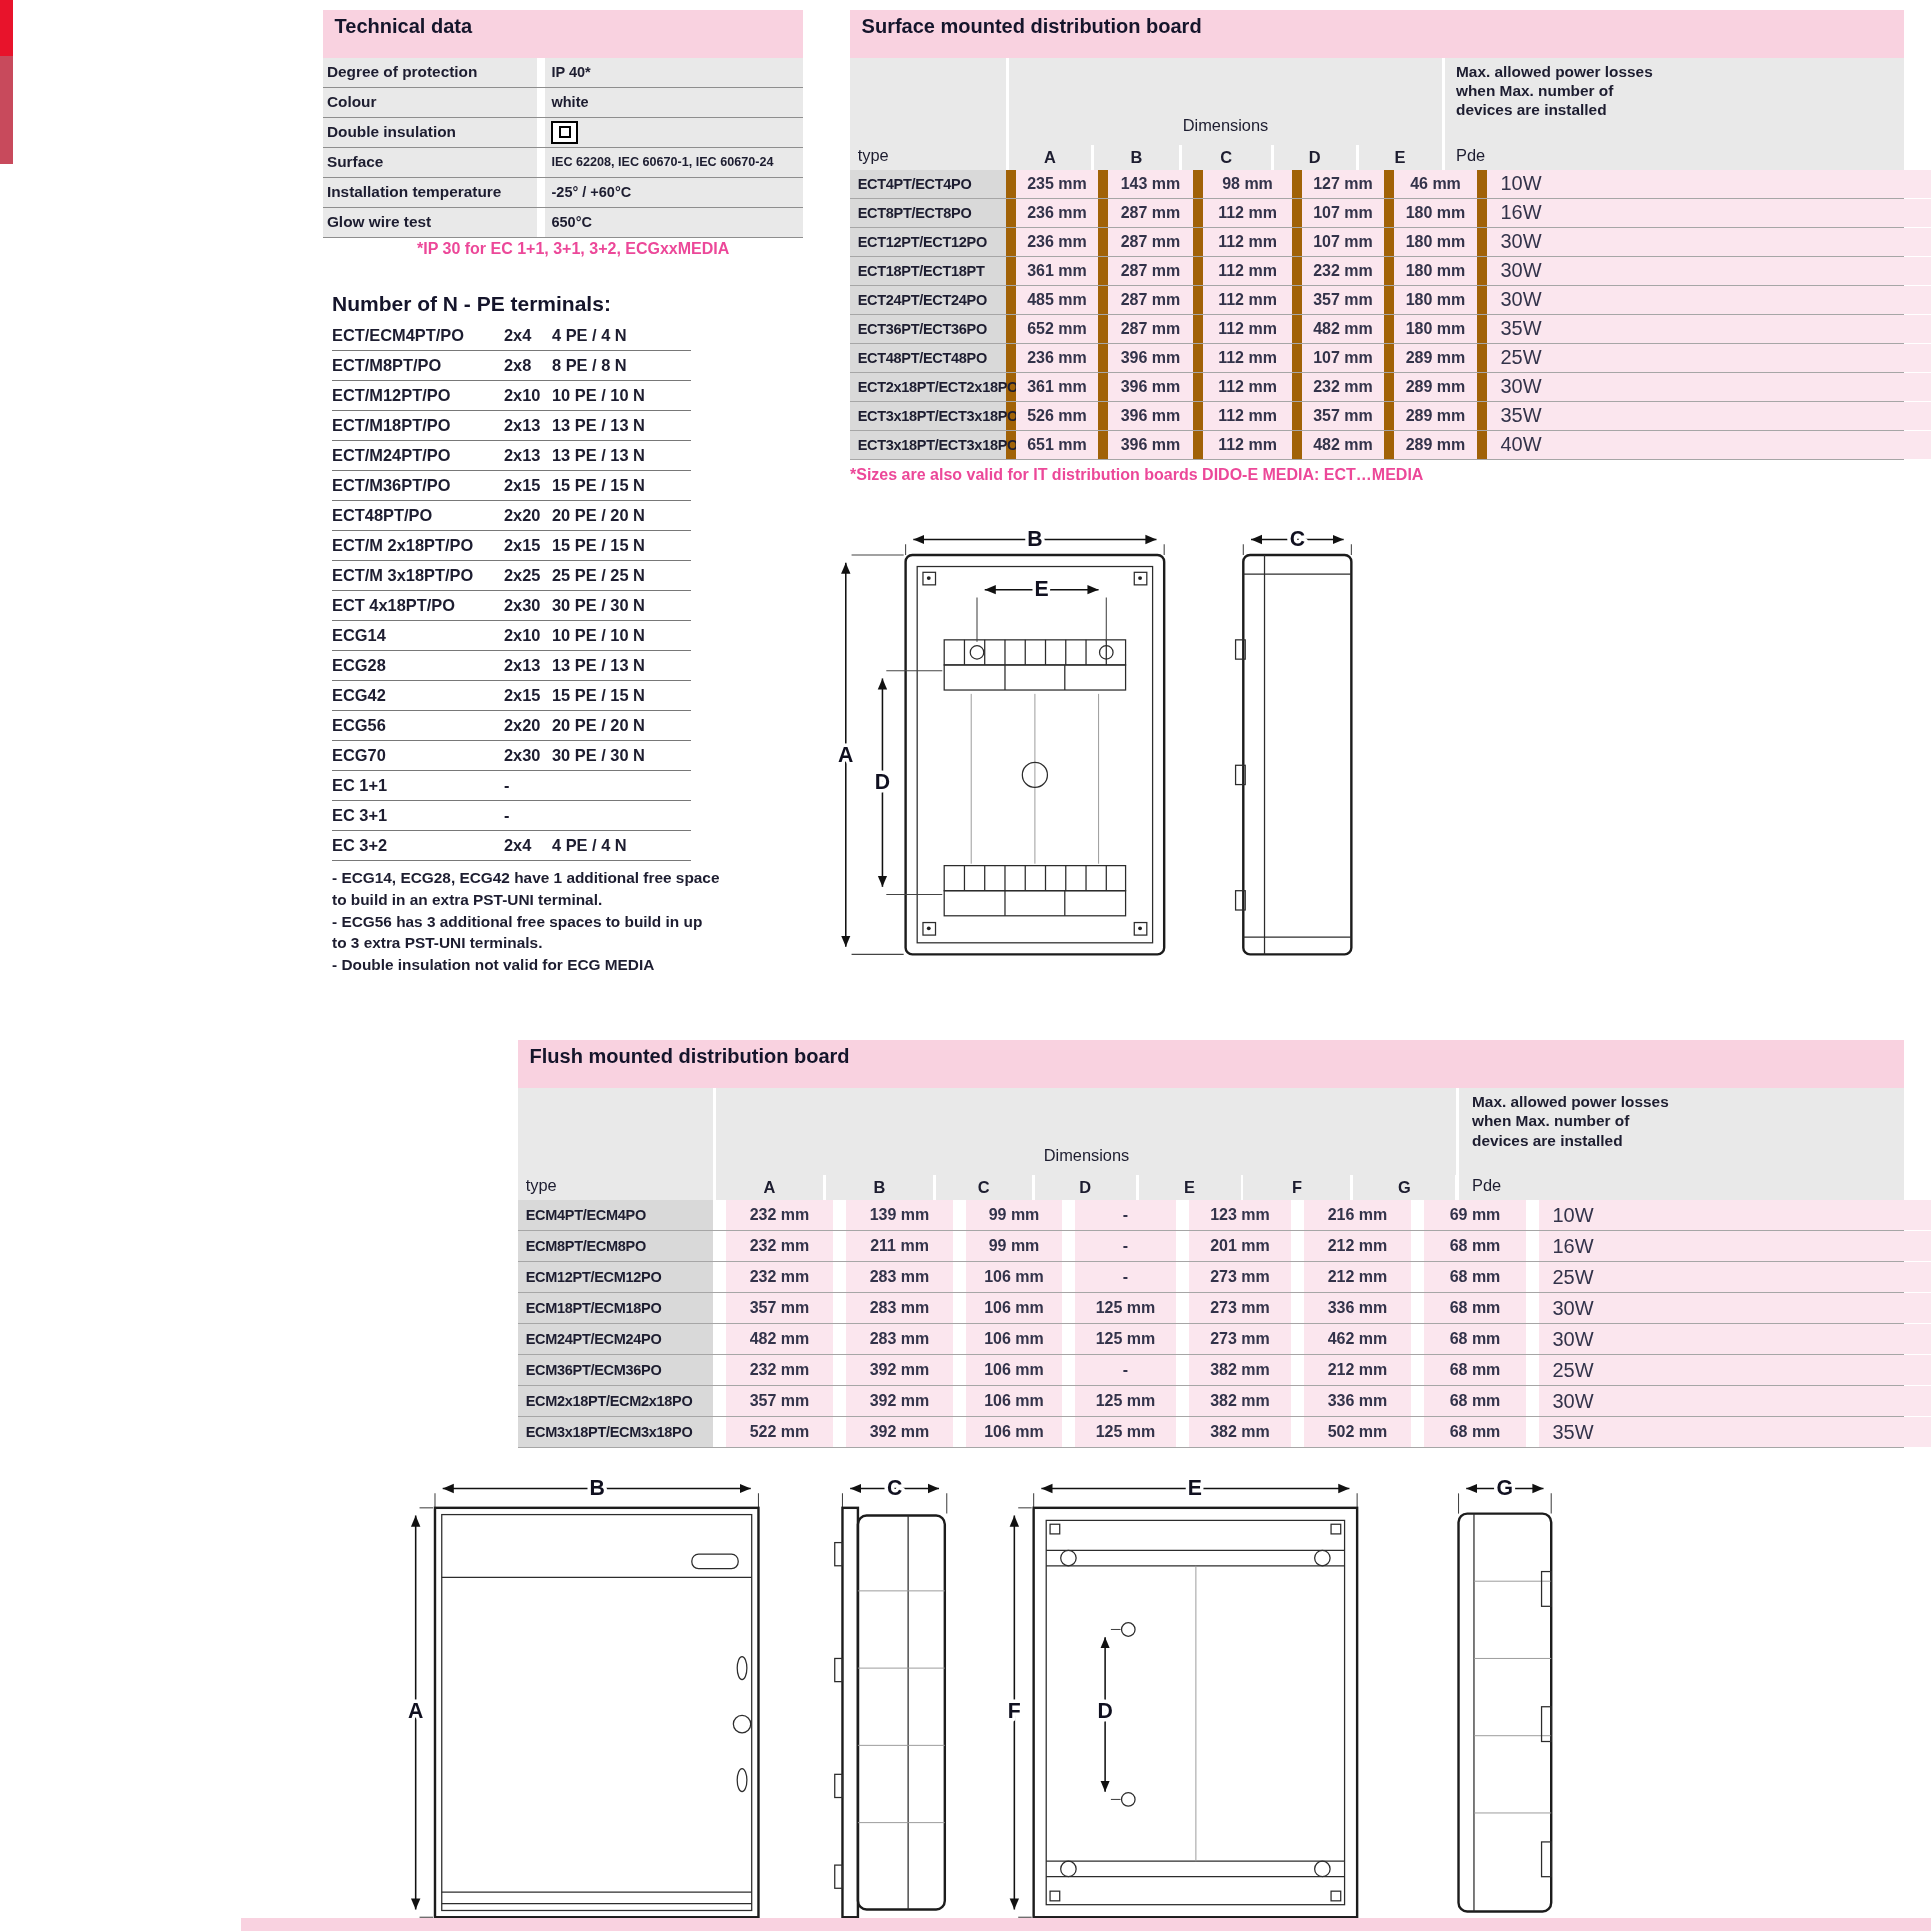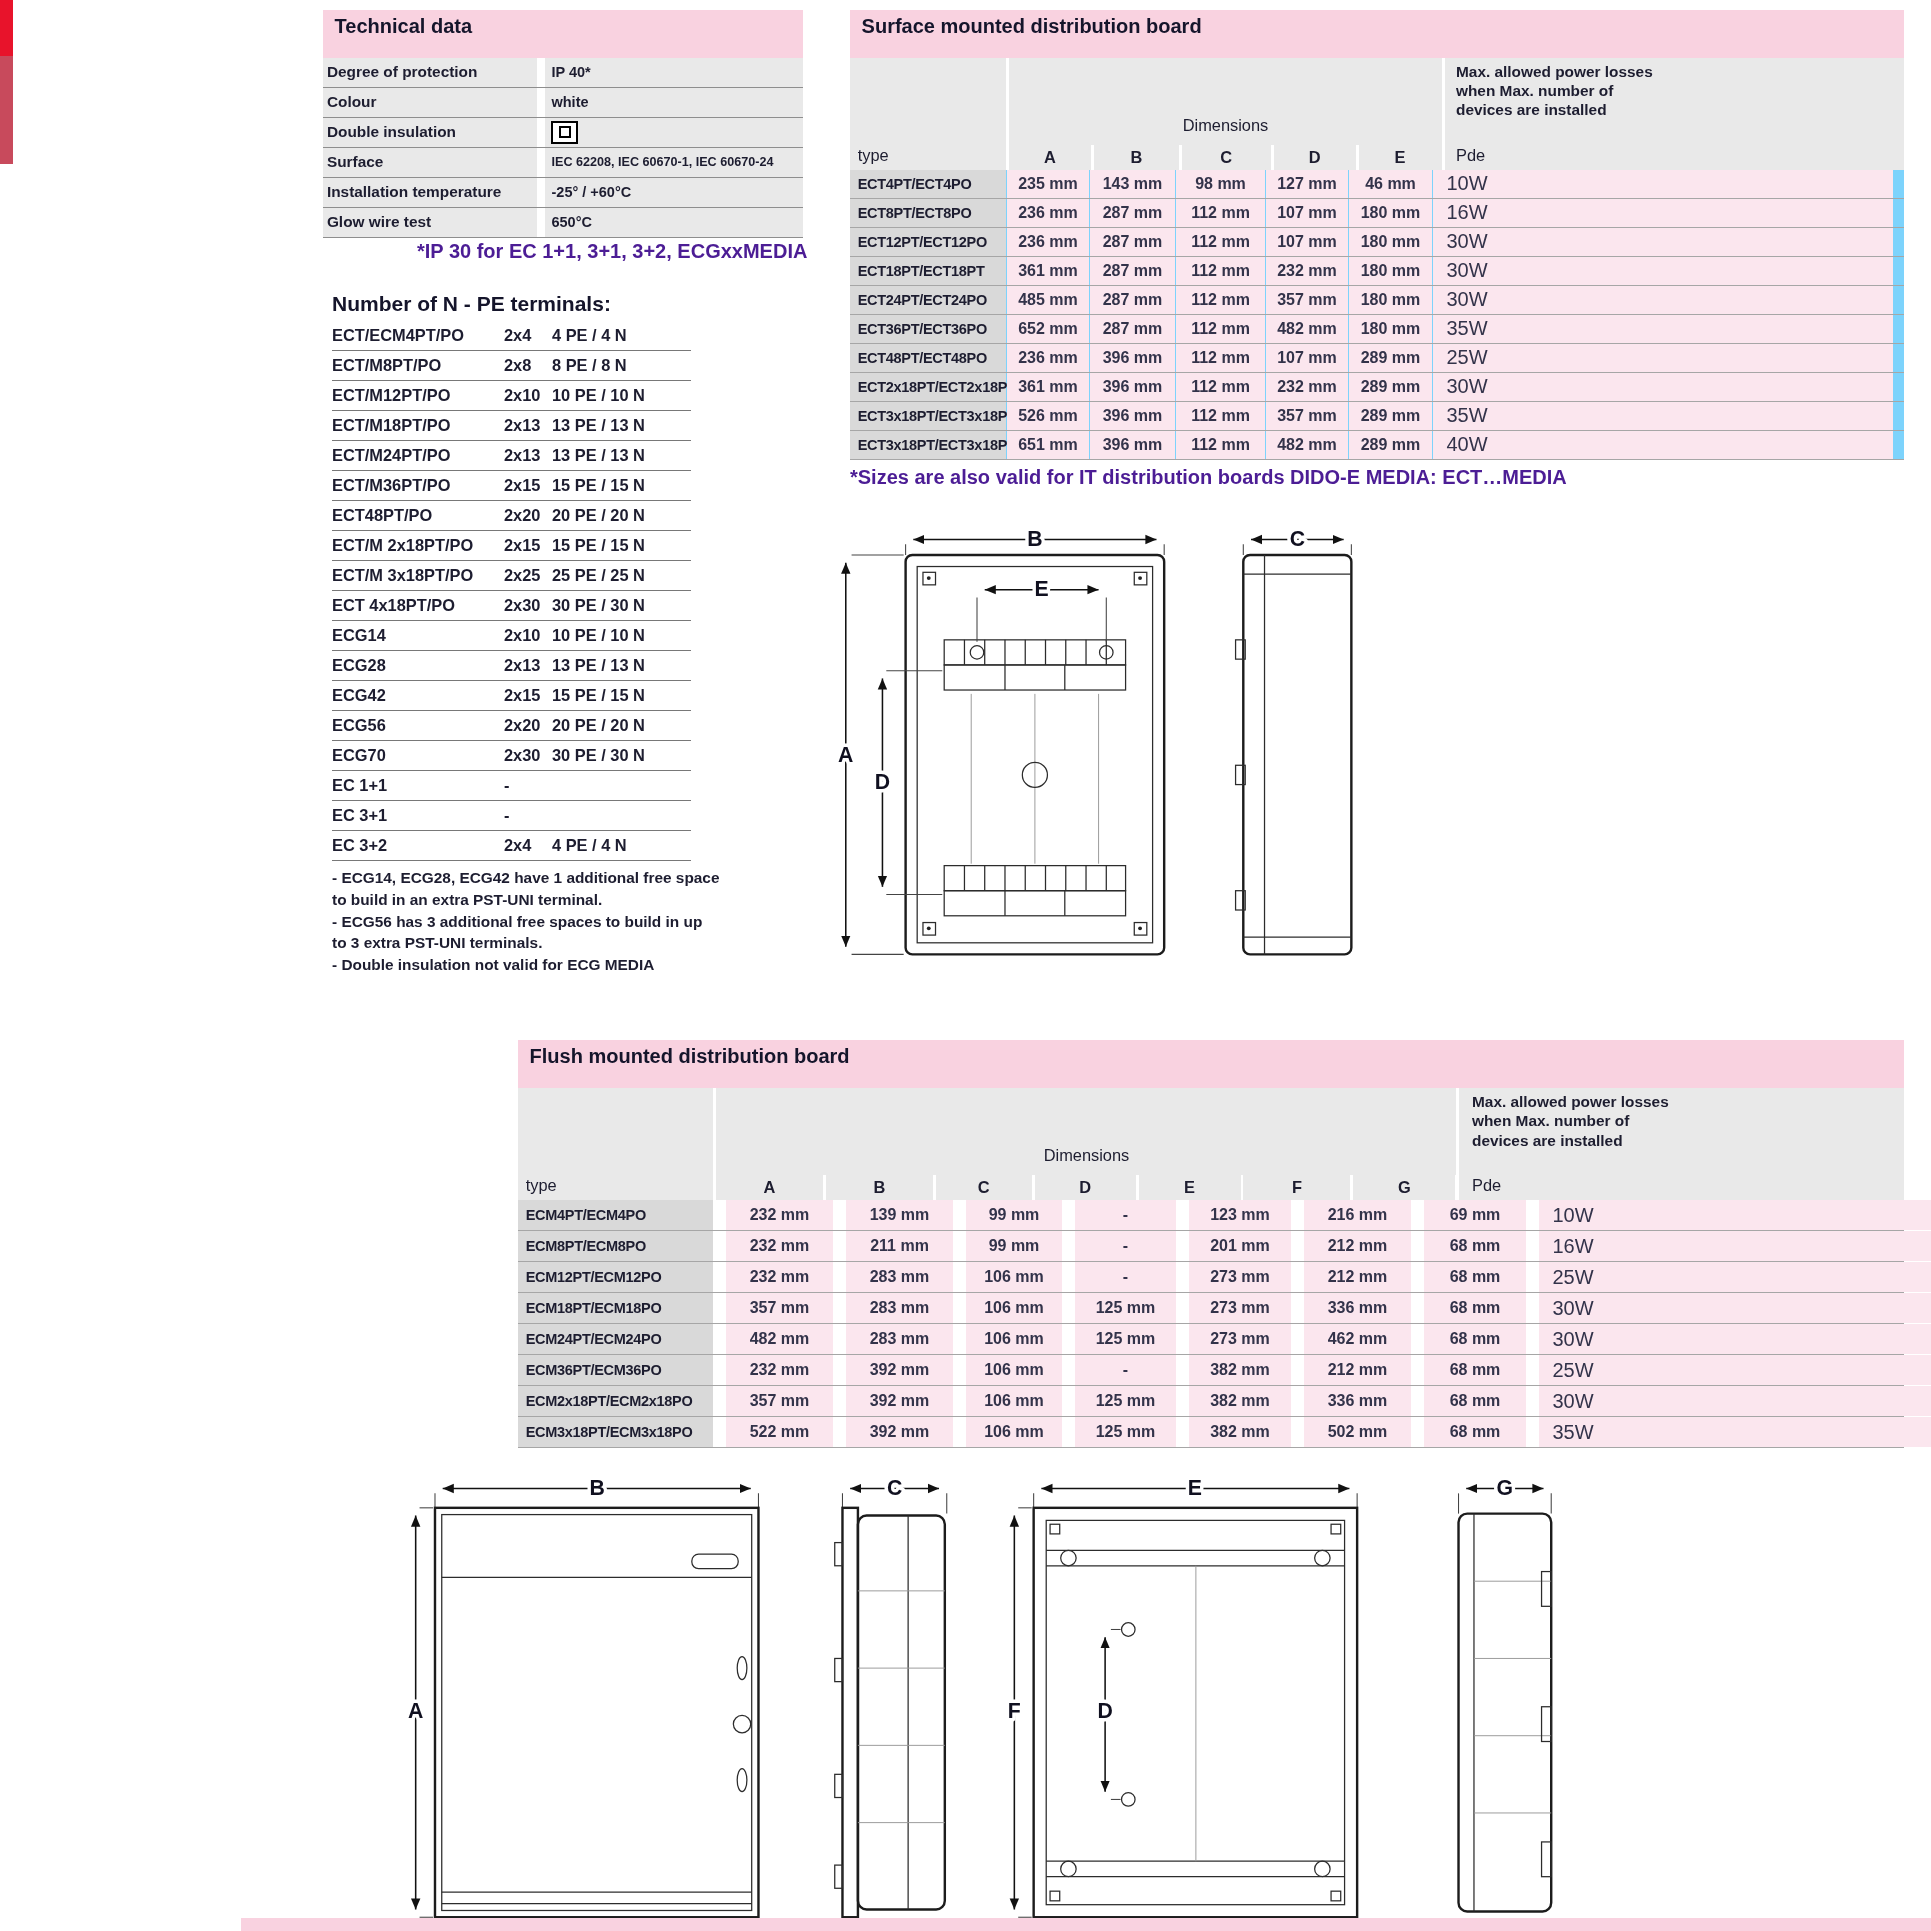--- a/index.html
+++ b/index.html
@@ -1,20 +1,20 @@
 <!DOCTYPE html>
 <html><head>
 <meta charset="utf-8">
 <style>
   html,body{margin:0;padding:0;background:#fff}
   #canvas{position:relative;width:1931px;height:1931px;background:#fff;overflow:hidden;
           font-family:"Liberation Sans",sans-serif;color:#1d1d30;}
   .band{background:#f9d2e0;font-weight:bold;font-size:20px;height:48px;line-height:32px;
         padding:0 11.6px;color:#15152b;box-sizing:border-box}
-  .fnote{font-size:20px;font-weight:bold;color:#4c1d95}
+  .fnote{font-size:16px;font-weight:bold;color:#ec4899}
 
   
   #tech{position:absolute;left:323px;top:9.7px;width:480px}
   .tech-row{display:flex;height:29px;border-bottom:1.9px solid #8e8e8e}
   .tech-l{width:214px;background:#e9e9e9;font-size:15.4px;font-weight:bold;display:flex;
           align-items:center;padding-left:3.9px;box-sizing:border-box}
   .tech-v{flex:1;margin-left:7.7px;background:#e9e9e9;font-size:14.5px;font-weight:bold;display:flex;
           align-items:center;padding-left:6.8px;box-sizing:border-box;white-space:nowrap}
   .tech-v.sm{font-size:12.6px}
   .dins{width:23px;height:19.3px;border:2.9px solid #000;background:#fff;display:inline-flex;
@@ -39,22 +39,22 @@
   .h-type{position:absolute;left:7.7px;bottom:4.8px}
   .h-dims{position:absolute;bottom:35px;text-align:center}
   .h-power{position:absolute;top:4px;font-size:15.4px;font-weight:bold;line-height:1.25}
   .h-pde{position:absolute;bottom:4.8px}
   .sep{position:absolute;top:0;width:2.9px;height:100%;background:#fff}
   .letters{position:absolute;bottom:0;height:25px;background:#fff}
   .s-letters{display:grid;grid-template-columns:82px 85px 89px 82px 83px;column-gap:2.9px}
   .f-letters{display:grid;grid-template-columns:107px 107px 96px 101px 102px 107px 102px;column-gap:2.9px}
   .hl{background:#e9e9e9;display:flex;align-items:center;justify-content:center;
       font-weight:bold;height:25px}
-  .s-row{display:grid;grid-template-columns:156px 82px 85px 89px 82px 83px 460px;column-gap:1px;
-         height:28px;border-bottom:1.9px solid #a6a6a6;background:#7dd3fc}
+  .s-row{display:grid;grid-template-columns:156px 82px 85px 89px 82px 83px 460px;column-gap:10px;
+         height:28px;border-bottom:1.9px solid #a6a6a6;background:#a16207}
   .f-row{display:grid;grid-template-columns:195px 107px 107px 96px 101px 102px 107px 102px 445px;
          column-gap:13px;height:30px;border-bottom:1.9px solid #a6a6a6;background:#fff}
   .ct{background:#d9d9d9;display:flex;align-items:center;padding-left:7.7px;font-size:14.5px;
       font-weight:bold;letter-spacing:-0.3px}
   .cv{background:#fbe6ee;display:flex;align-items:center;justify-content:center;font-size:16px;
       font-weight:bold;color:#33334a}
   .cp{background:#fbe6ee;display:flex;align-items:center;padding-left:13.5px;font-size:20px;
       font-weight:normal;color:#33334a}
   .tfoot{margin-top:6.8px}
 

